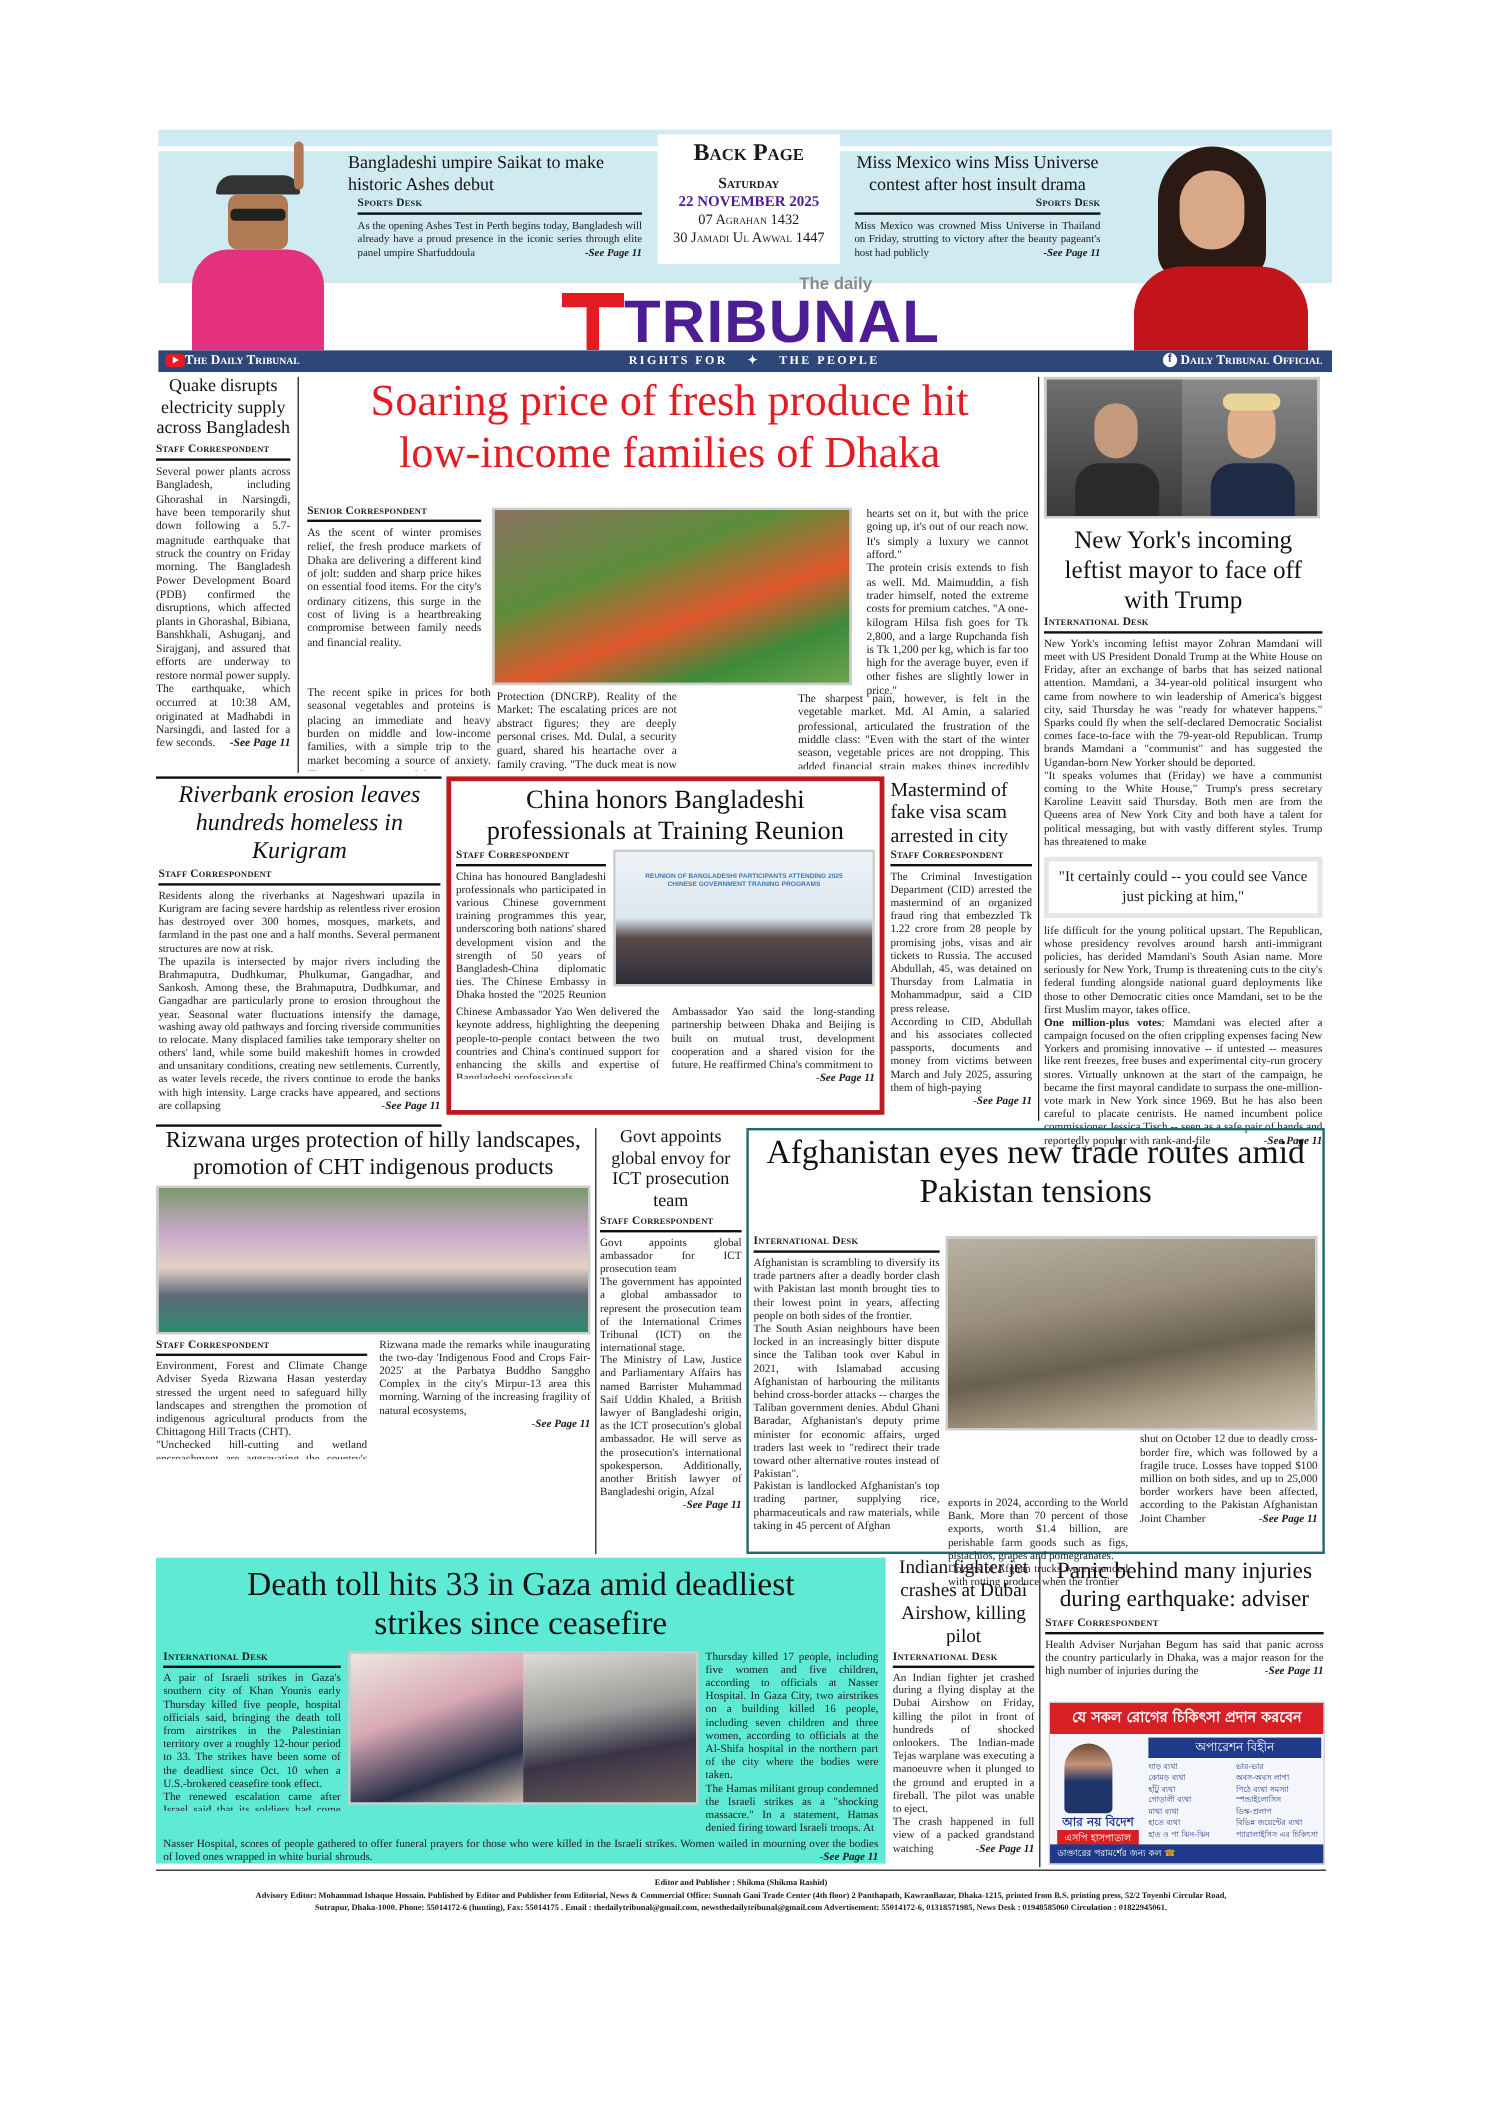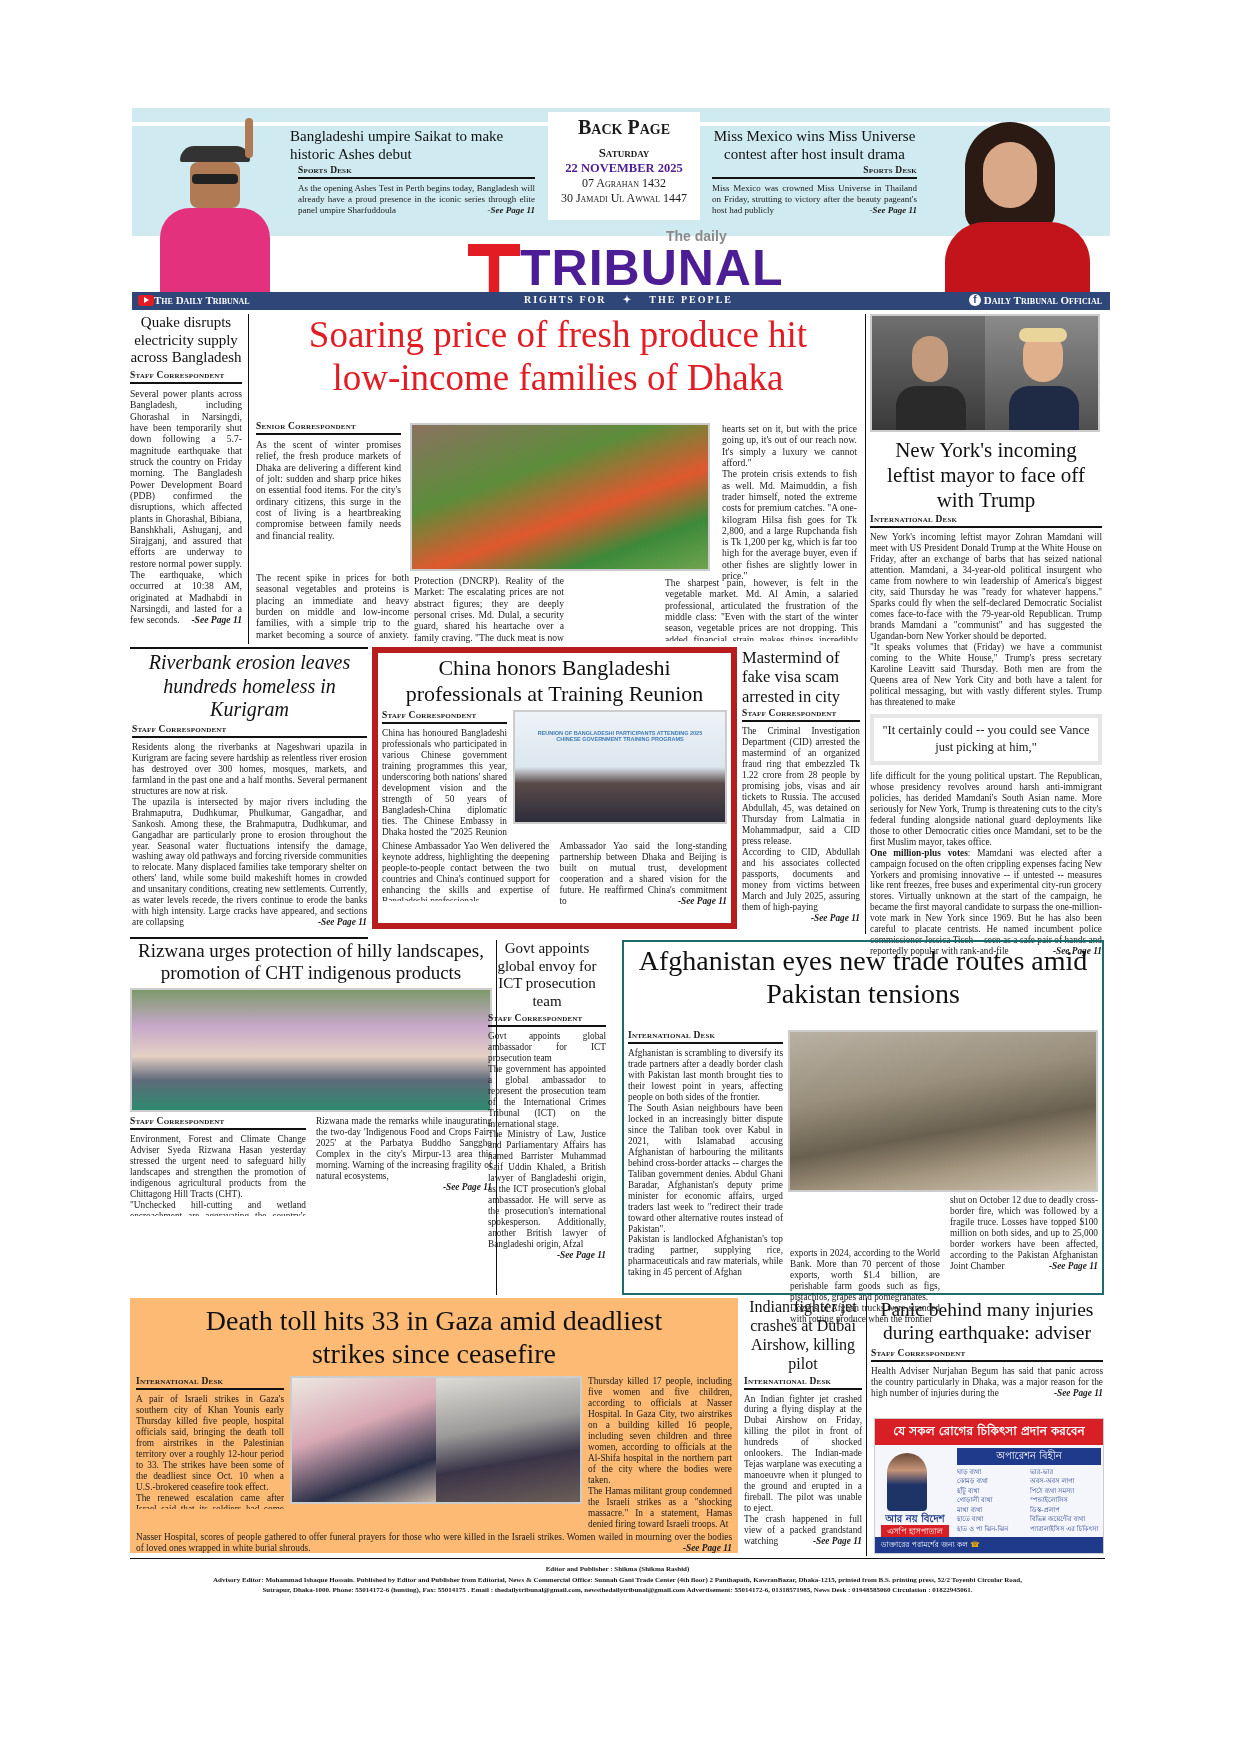--- a/index.html
+++ b/index.html
@@ -12,21 +12,21 @@
   .seepage { font-style: italic; font-weight: bold; float: right; }
   .hl { font-family: "Liberation Serif", serif; text-align: center; line-height: 1.18; color: #111; }
   .photo { overflow: hidden; border: 2px solid #ccc; }
 
   
   .top-band { left: 132px; top: 108px; width: 978px; height: 14px; background: #cfeaf1; }
   .band2 { left: 132px; top: 126px; width: 978px; height: 110px; background: #cfeaf1; }
   .datebox { left: 548px; top: 112px; width: 152px; height: 108px; background: #ffffff; text-align: center; }
   .navbar { left: 132px; top: 292px; width: 978px; height: 18px; background: #2f4679; color: #fff; }
   .rule { background: #111; }
-  .green-box { border: 6px solid #b91c1c; }
+  .green-box { border: 4px solid #b91c1c; }
   .teal-box { border: 2px solid #1d6b6b; }
 </style>
 </head>
 <body>
 
 <div class="abs top-band"></div>
 <div class="abs band2"></div>
 
 <div class="abs" style="left:140px;top:118px;width:138px;height:174px;">
   <div style="position:absolute;left:40px;top:28px;width:70px;height:16px;background:#333;border-radius:30px 30px 4px 4px;"></div>
@@ -204,21 +204,21 @@
         </div>
     </div>
     <div class="body" style="flex:1;font-size:9.3px;">
         <p>Rizwana made the remarks while inaugurating the two-day 'Indigenous Food and Crops Fair-2025' at the Parbatya Buddho Sanggho Complex in the city's Mirpur-13 area this morning. Warning of the increasing fragility of natural ecosystems,</p>
         <span class="seepage">-See Page 11</span>
       </div>
   </div>
 </div>
 <div class="abs rule" style="left:496px;top:940px;width:1px;height:355px;"></div>
 
-<div class="abs" style="left:488px;top:940px;width:118px;">
+<div class="abs" style="left:500px;top:940px;width:118px;">
   <div class="hl" style="font-size:15px;">Govt appoints global envoy for ICT prosecution team</div>
   <div class="sc byline" style="margin-top:2px;">Staff Correspondent</div>
   <div class="body" style="font-size:9.3px;">
       <p>Govt appoints global ambassador for ICT prosecution team</p>
       <p>The government has appointed a global ambassador to represent the prosecution team of the International Crimes Tribunal (ICT) on the international stage.</p>
       <p><span>The Ministry of Law, Justice and Parliamentary Affairs has named Barrister Muhammad Saif Uddin Khaled, a British lawyer of Bangladeshi origin, as the ICT prosecution's global ambassador. He will serve as the prosecution's international spokesperson. Additionally, another British lawyer of Bangladeshi origin, Afzal</span> <span class="seepage">-See Page 11</span></p>
     </div>
 </div>
 
 <div class="abs teal-box" style="left:622px;top:940px;width:482px;height:355px;padding:2px 4px;">
@@ -236,21 +236,21 @@
 <div class="abs" style="left:790px;top:1248px;width:150px;">
   <div class="body" style="font-size:9.3px;">
       <p>exports in 2024, according to the World Bank. More than 70 percent of those exports, worth $1.4 billion, are perishable farm goods such as figs, pistachios, grapes and pomegranates.</p>
       <p>Dozens of Afghan trucks were stranded with rotting produce when the frontier</p>
     </div>
 </div>
 <div class="abs" style="left:950px;top:1195px;width:148px;">
   <div class="body" style="font-size:9.3px;"><span>shut on October 12 due to deadly cross-border fire, which was followed by a fragile truce. Losses have topped $100 million on both sides, and up to 25,000 border workers have been affected, according to the Pakistan Afghanistan Joint Chamber</span> <span class="seepage">-See Page 11</span></div>
 </div>
 
-<div class="abs" style="left:130px;top:1298px;width:608px;height:255px;background:#fdba74;padding:6px 6px;">
+<div class="abs" style="left:130px;top:1298px;width:608px;height:255px;background:#5eead4;padding:6px 6px;">
   <div class="hl" style="font-size:28px;padding:0 60px;">Death toll hits 33 in Gaza amid deadliest strikes since ceasefire</div>
   <div style="display:flex;gap:6px;margin-top:6px;">
     <div style="width:148px;flex:none;">
       <div class="sc byline">International Desk</div>
       <div class="body" style="font-size:9.3px;height:115px;overflow:hidden;">
           <p>A pair of Israeli strikes in Gaza's southern city of Khan Younis early Thursday killed five people, hospital officials said, bringing the death toll from airstrikes in the Palestinian territory over a roughly 12-hour period to 33. The strikes have been some of the deadliest since Oct. 10 when a U.S.-brokered ceasefire took effect.</p>
           <p>The renewed escalation came after Israel said that its soldiers had come under fire in Khan Younis on Wednesday. Israel said that no soldiers were killed and that the military responded with strikes. Four Israeli airstrikes on tents sheltering displaced people in Khan Younis late Wednesday and early</p>
         </div>
     </div>
     <div class="photo" style="width:292px;height:128px;display:flex;">

